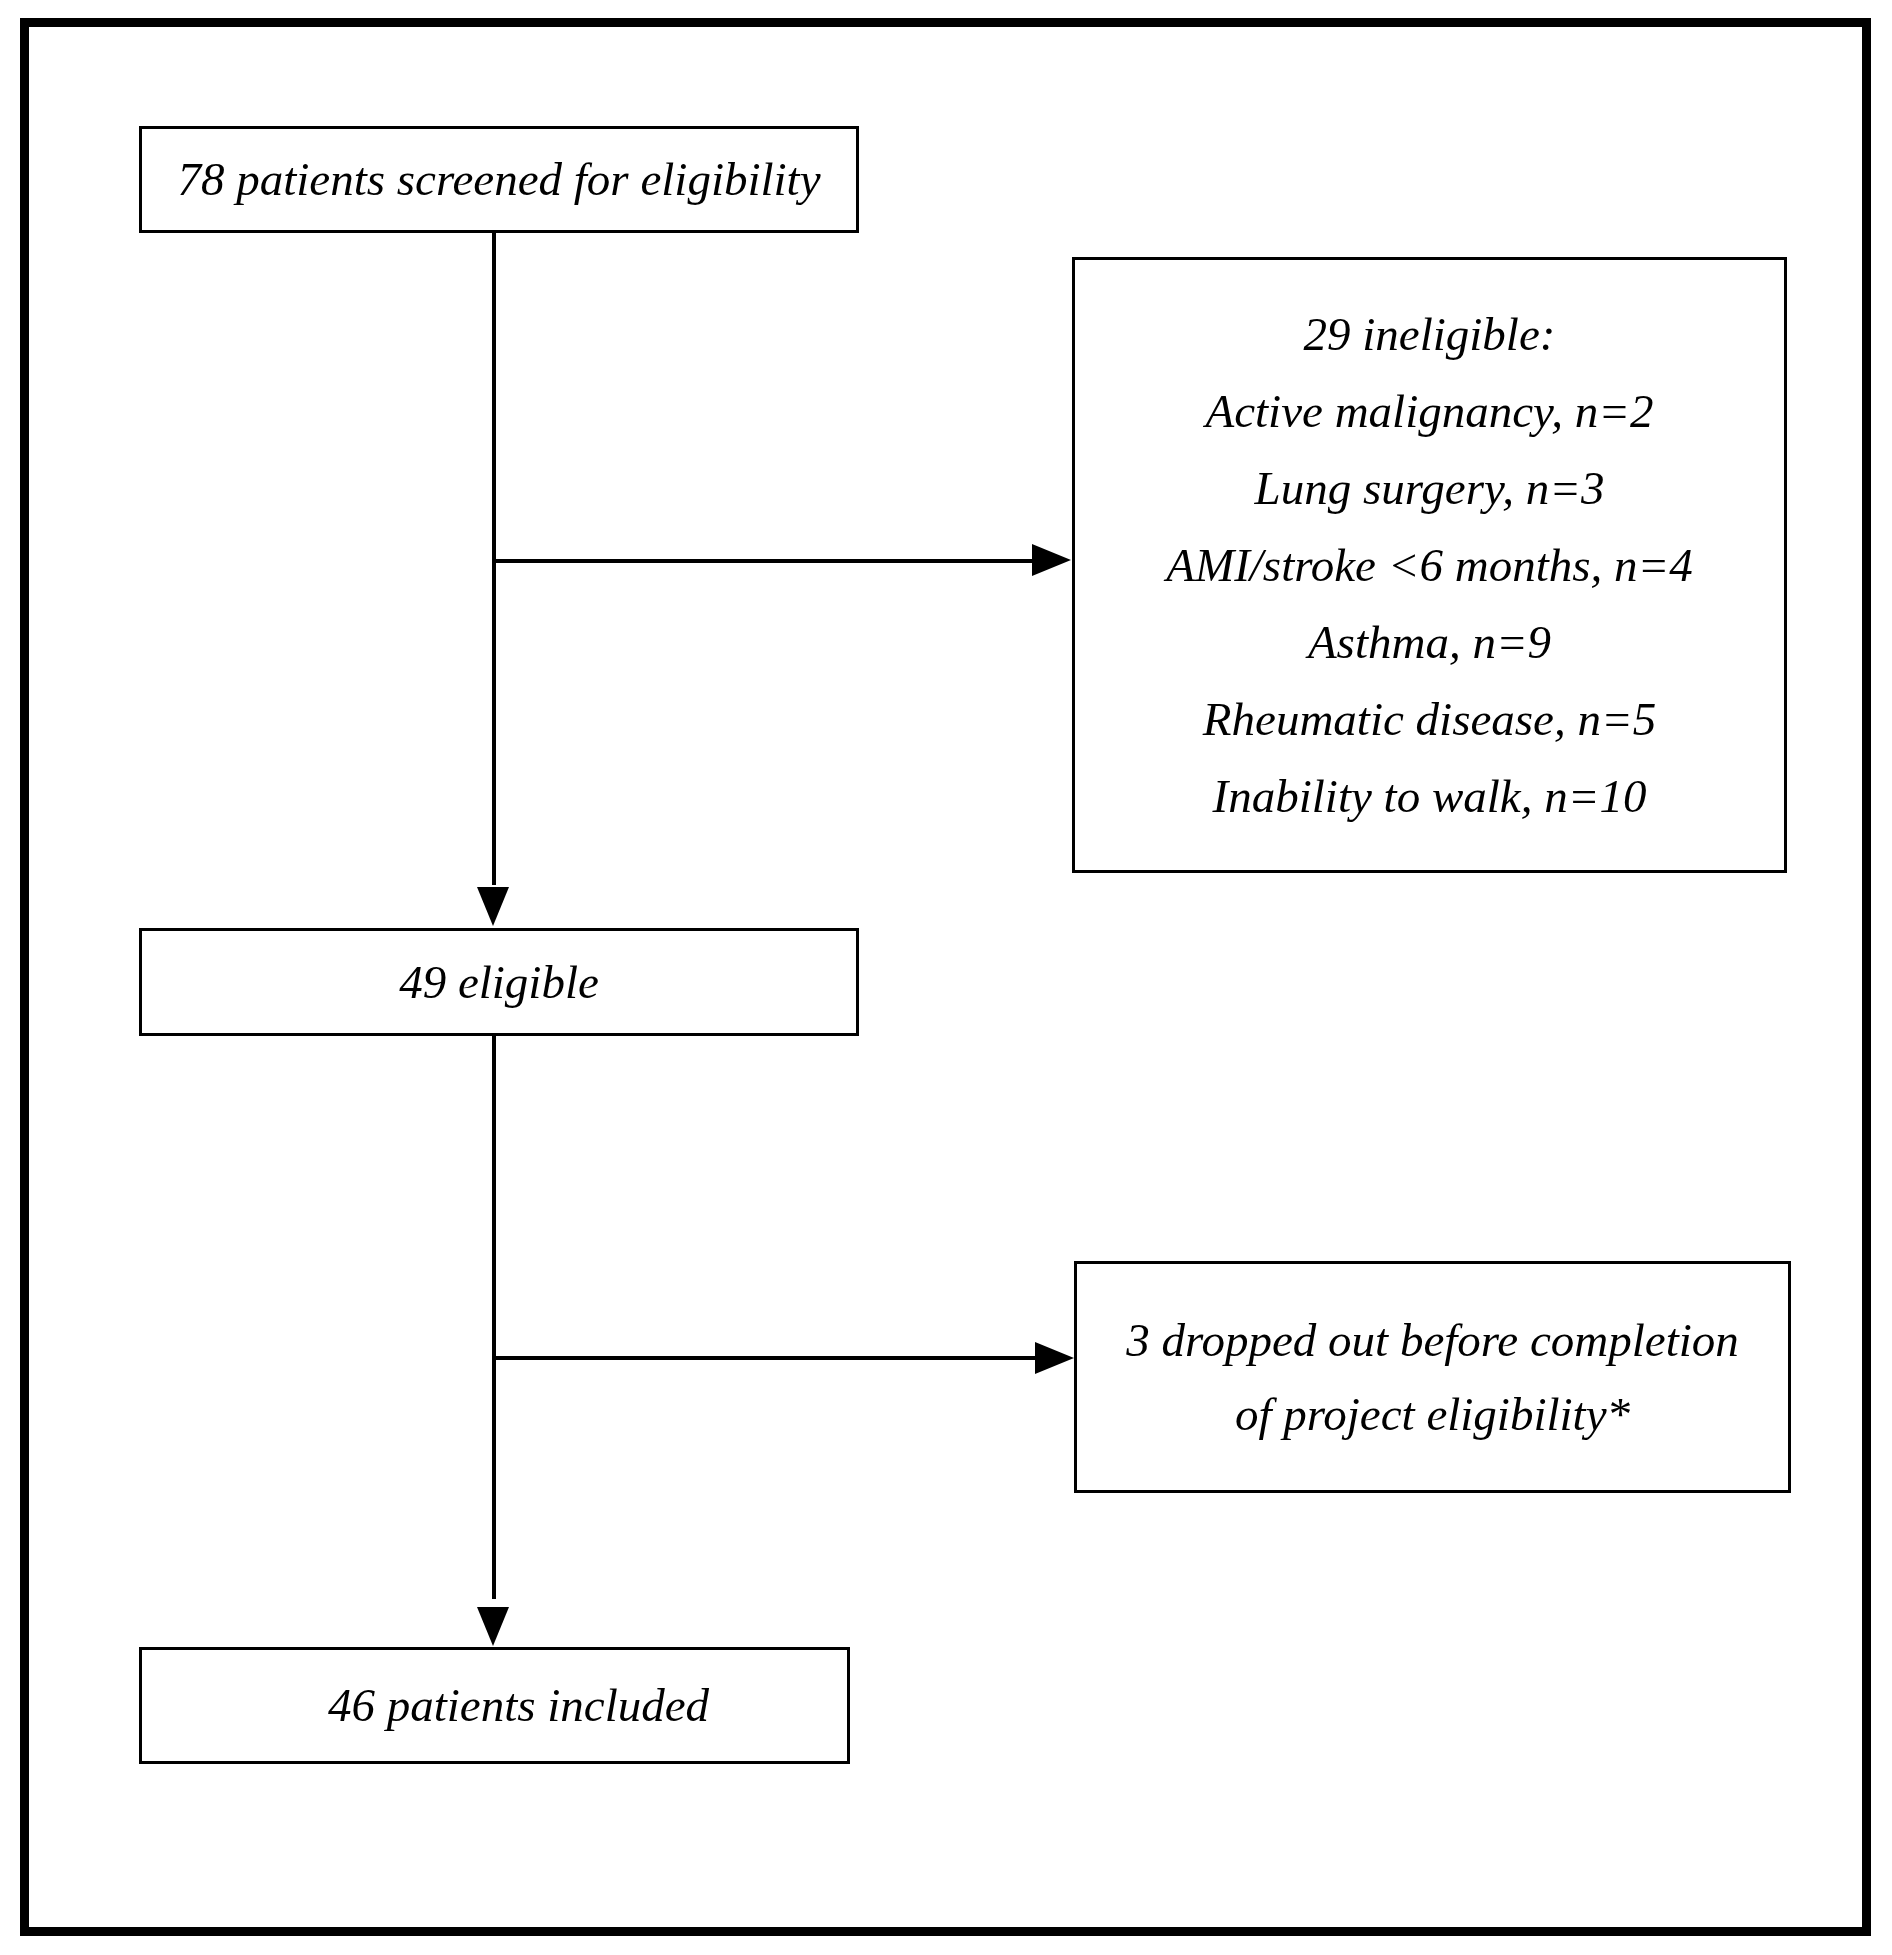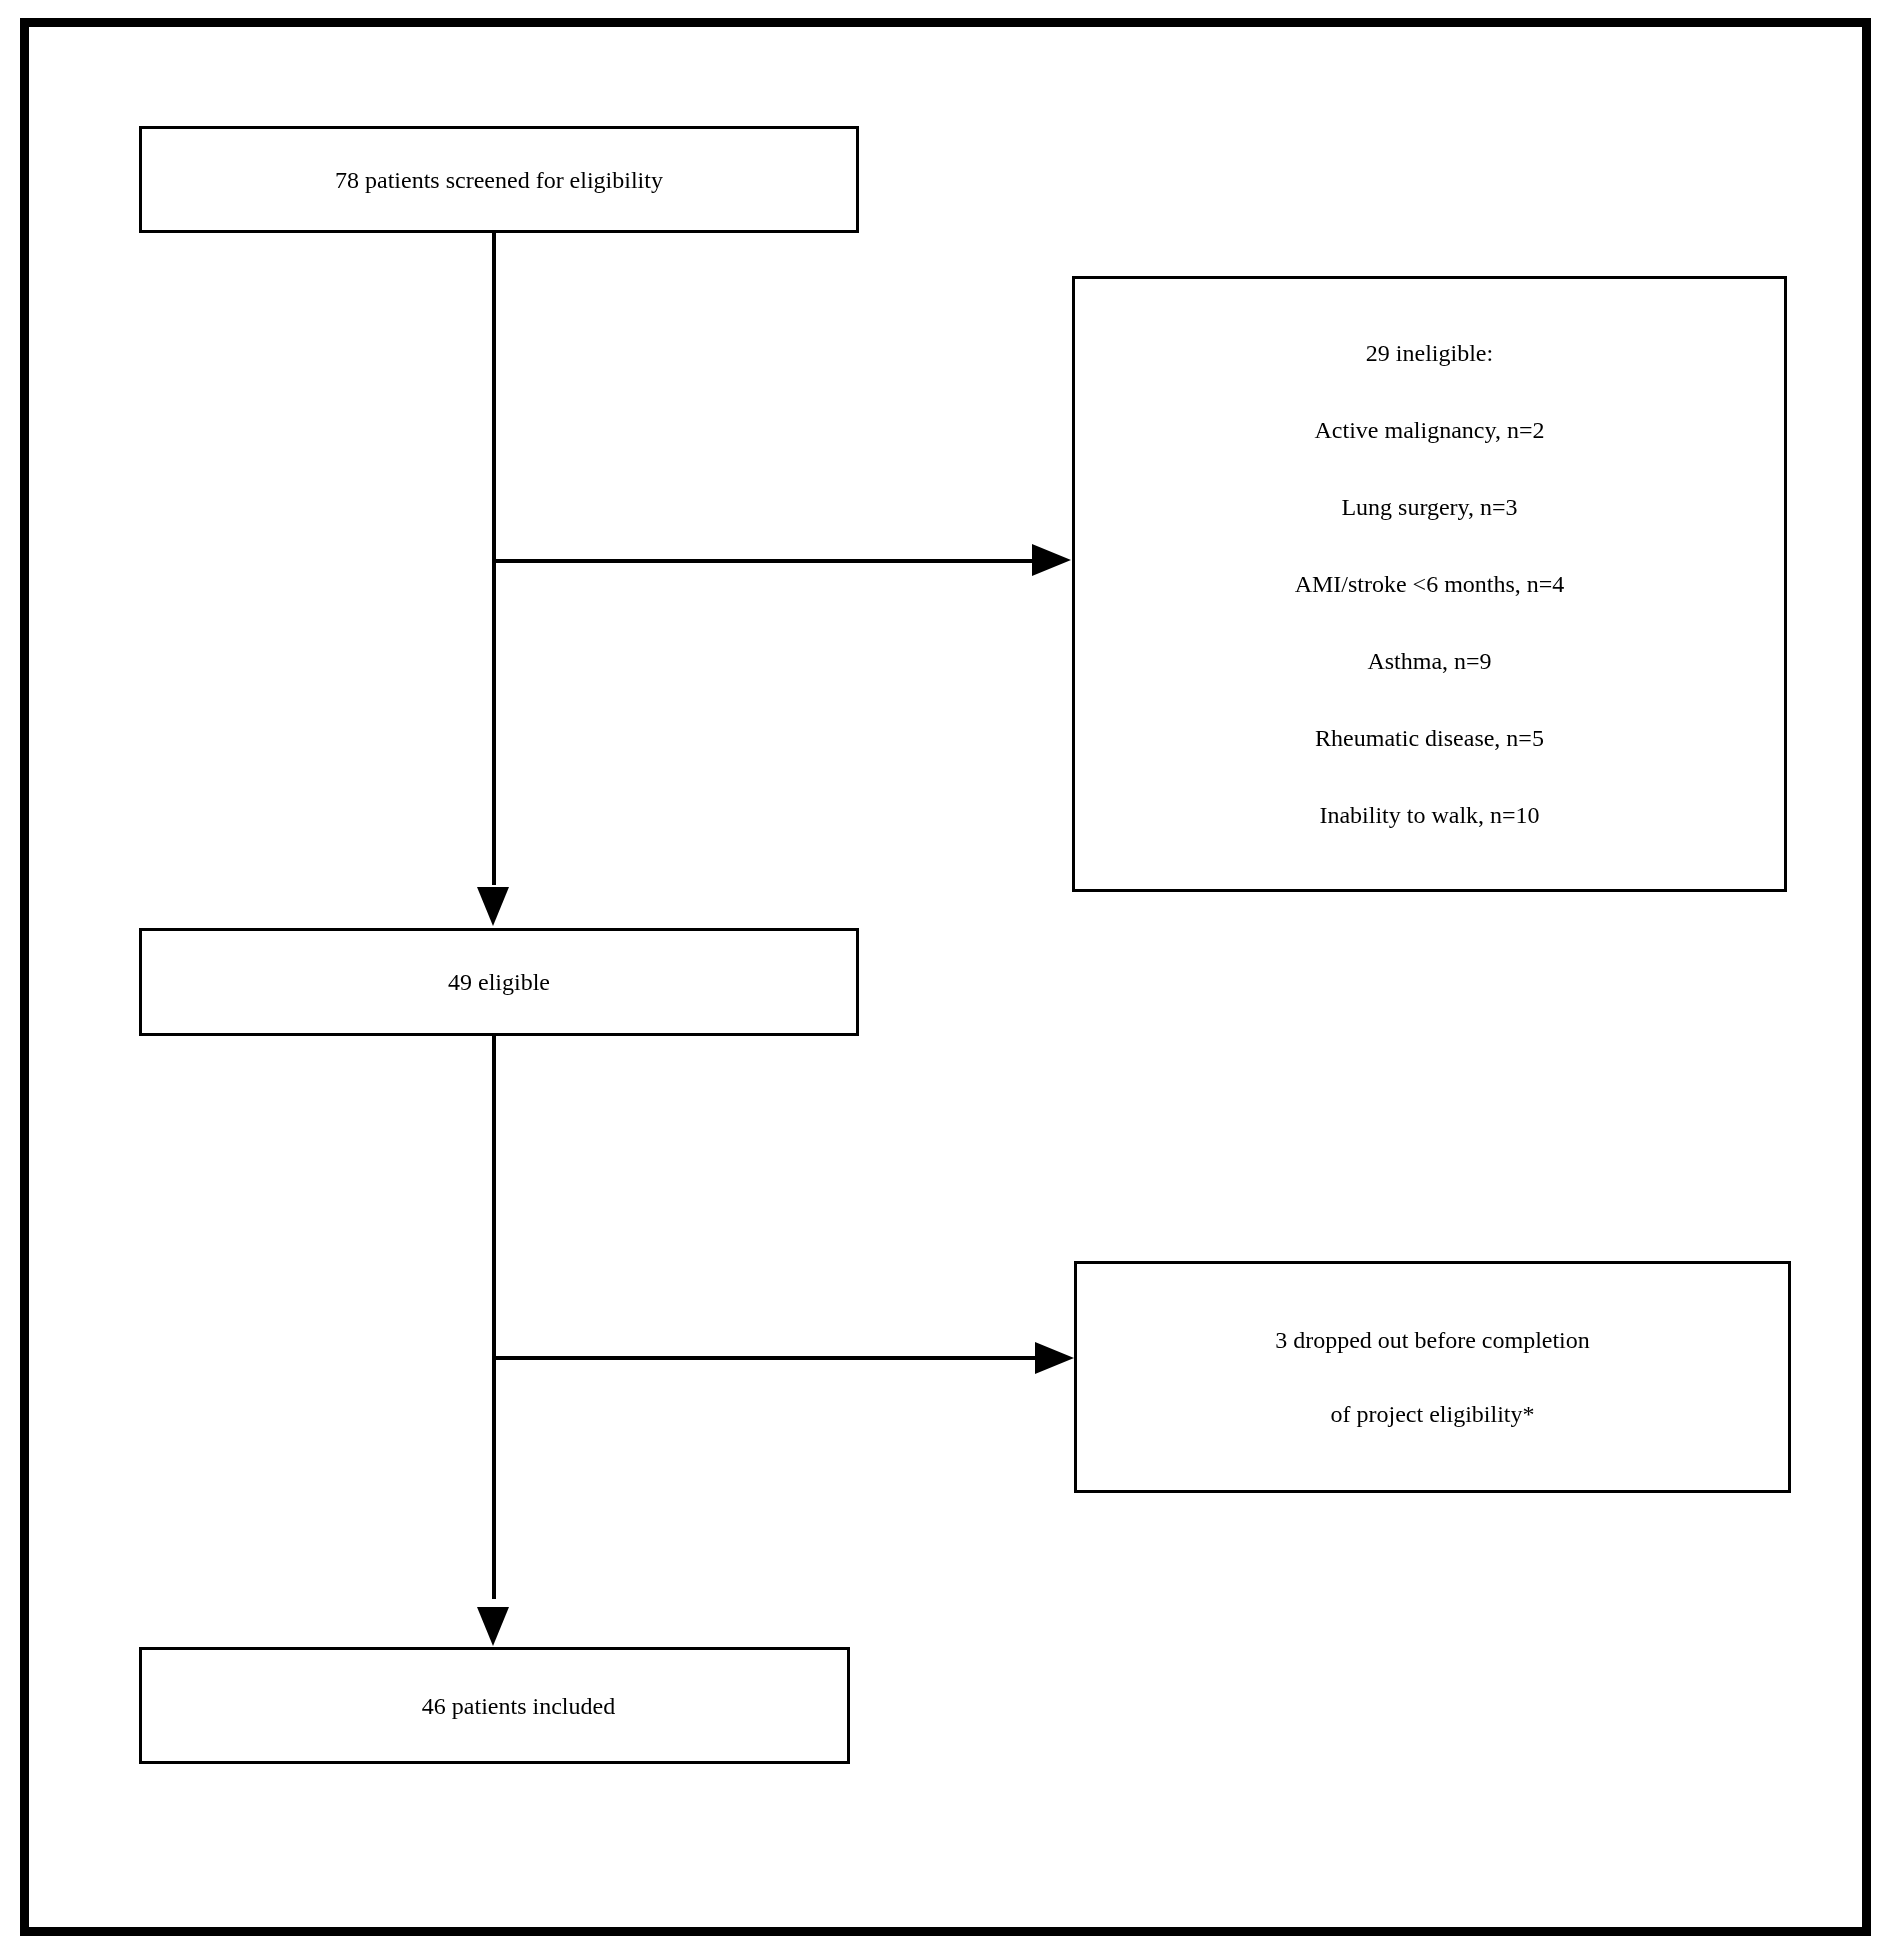--- a/index.html
+++ b/index.html
@@ -28,36 +28,36 @@
   .box {
     position: absolute;
     background: #ffffff;
     border: 3.6px solid #000000;
     box-sizing: border-box;
     display: flex;
     flex-direction: column;
     align-items: center;
     justify-content: center;
     text-align: center;
-    font-size: 24px;
+    font-size: 47px;
     line-height: 1.25;
     z-index: 2;
+    font-style: italic;
   }
   .box-screened {
     left: 139px;
     top: 126px;
     width: 720px;
     height: 107px;
   }
   .box-ineligible {
     left: 1072px;
     top: 257px;
     width: 715px;
     height: 616px;
-    margin-top: 19px;
   }
   .box-ineligible .iline {
     line-height: 77px;
   }
   .box-eligible {
     left: 139px;
     top: 928px;
     width: 720px;
     height: 108px;
   }

